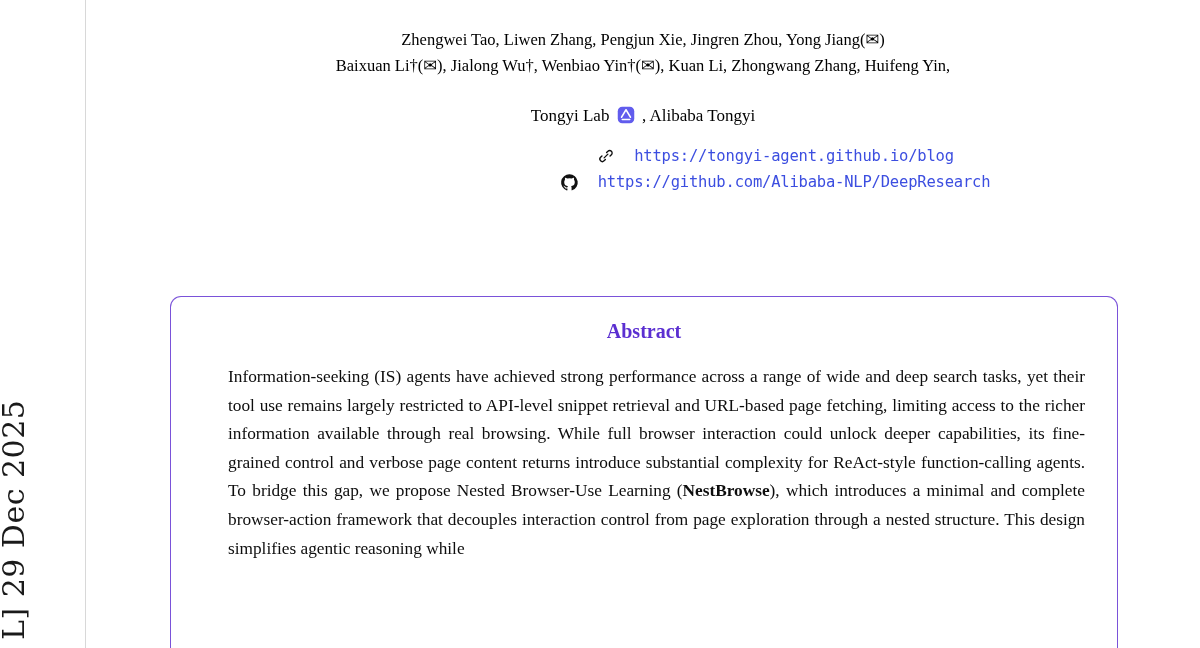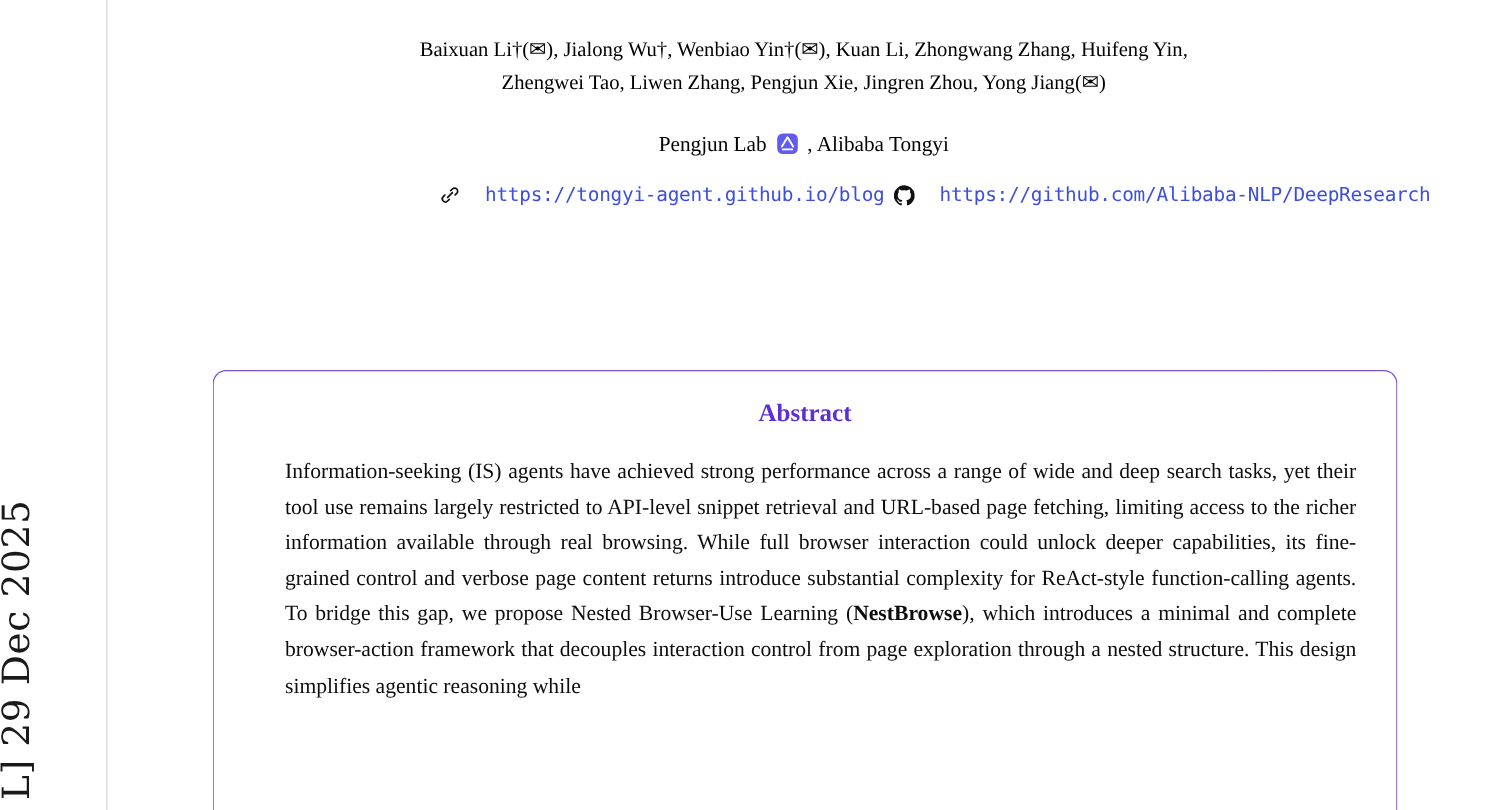--- a/index.html
+++ b/index.html
@@ -75,20 +75,21 @@
     display: inline-block;
     width: 18px;
     height: 18px;
     vertical-align: -3px;
     margin: 0 3px;
   }
 
   .links {
     margin-top: 20px;
     display: flex;
+    flex-direction: column;
     align-items: center;
     padding-left: 264px;
     gap: 6px;
   }
   .link-row {
     display: flex;
     align-items: center;
     gap: 18px;
   }
   .link-icon {
@@ -141,26 +142,26 @@
 <body>
 
 <div class="arxiv-stamp">
   <div class="vtext">L]  29 Dec 2025</div>
 </div>
 
 <div class="page">
 
 
   <div class="authors">
+    <div>Zhengwei Tao, Liwen Zhang, Pengjun Xie, Jingren Zhou, Yong Jiang(✉)</div>
     <div>Baixuan Li†(✉), Jialong Wu†, Wenbiao Yin†(✉), Kuan Li, Zhongwang Zhang, Huifeng Yin,</div>
-    <div>Zhengwei Tao, Liwen Zhang, Pengjun Xie, Jingren Zhou, Yong Jiang(✉)</div>
   </div>
 
   <div class="affiliation">
-    <span>Pengjun Lab</span>
+    <span>Tongyi Lab</span>
     <span class="logo-badge">
       <svg viewBox="0 0 24 24" width="18" height="18" aria-hidden="true">
         <rect x="1" y="1" width="22" height="22" rx="6" fill="#615ced"></rect>
         <path d="M6 15 L12 5 L18 15" stroke="#ffffff" stroke-width="2" fill="none" stroke-linecap="round" stroke-linejoin="round"></path>
         <path d="M7 18 L17 18" stroke="#ffffff" stroke-width="2" stroke-linecap="round"></path>
       </svg>
     </span>
     <span>, Alibaba Tongyi</span>
   </div>
 

